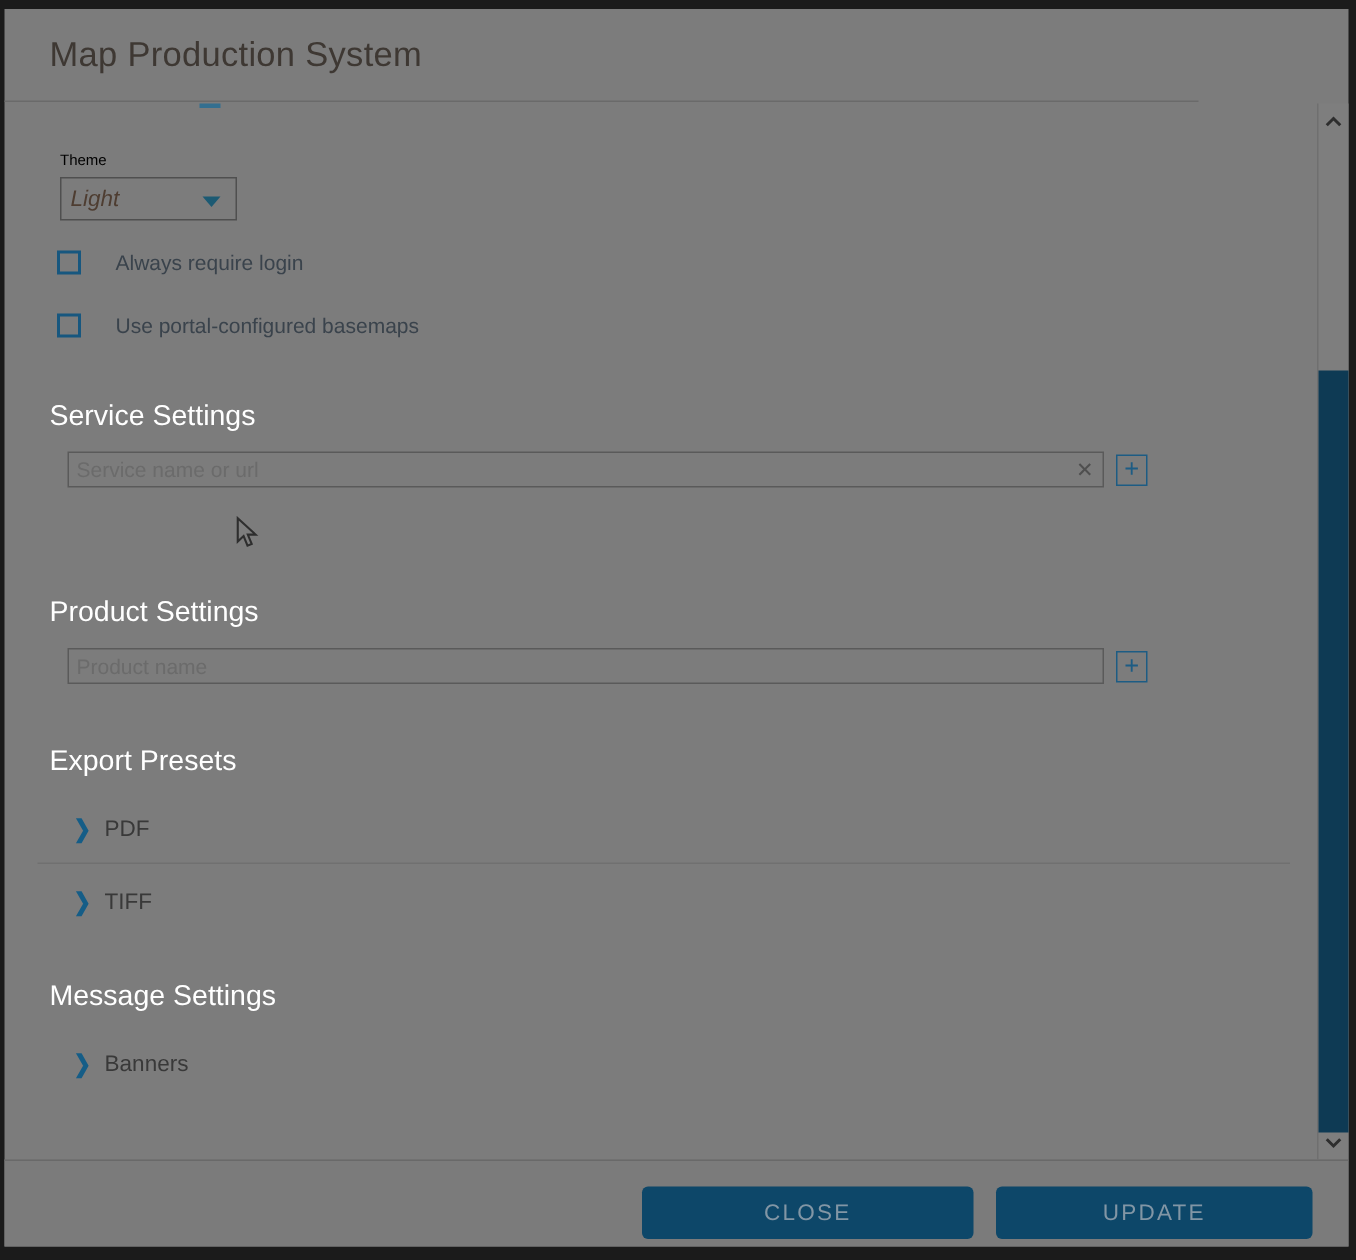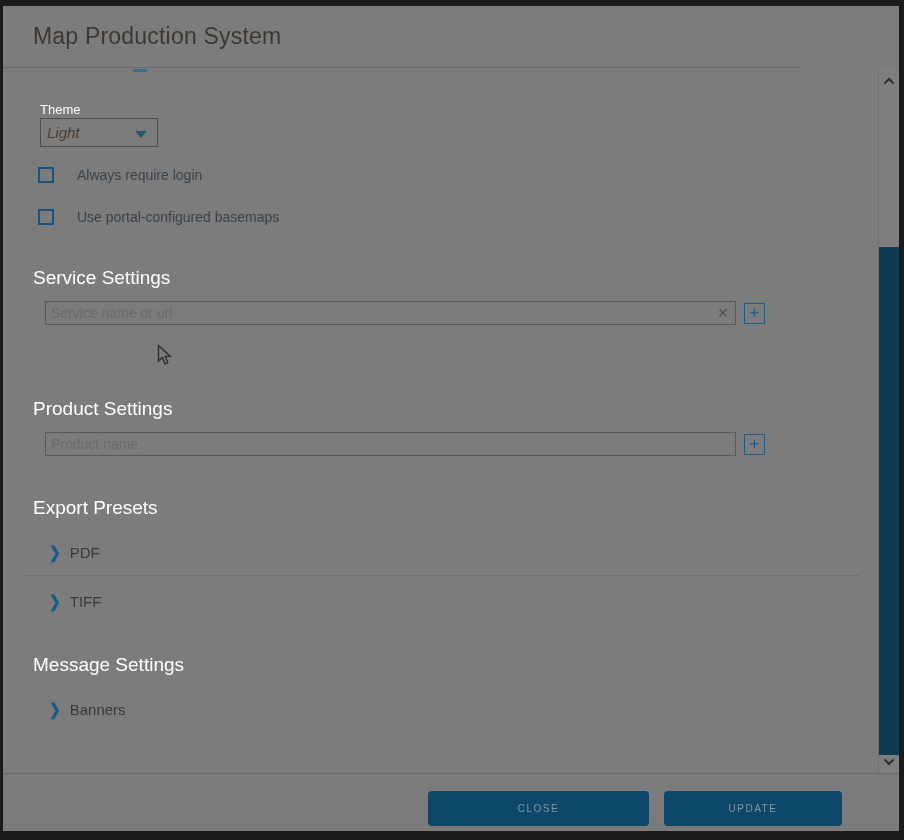--- a/index.html
+++ b/index.html
@@ -10,21 +10,21 @@
   .dialog { position:absolute; left:3px; top:6px; width:896px; height:825px; background:#7c7c7c; }
 
   
   .hdr { position:absolute; left:0; top:0; width:796px; height:62px; border-bottom:1px solid #6a6a6a; }
   .hdr-title { position:absolute; left:30px; top:17px; font-size:23px; color:#3e3833; letter-spacing:.2px; }
 
   
   .sliver { position:absolute; left:130px; top:63px; width:14px; height:3px; background:#336f90; }
 
   
-  .theme-label { position:absolute; left:37px; top:96px; font-size:13px; color:#ffffff; }
+  .theme-label { position:absolute; left:37px; top:96px; font-size:10px; color:#000000; }
   .select { position:absolute; left:37px; top:112px; width:118px; height:29px; border:1px solid #4f4f4f; cursor:pointer;font-style:italic; }
   .select-value { position:absolute; left:6px; top:5px; font-size:15px; color:#4e3d31; }
   .select-arrow { position:absolute; right:10px; top:12px; width:0; height:0;
     border-left:6px solid transparent; border-right:6px solid transparent; border-top:7px solid #1c5a73; }
 
   
   .chk-row { position:absolute; left:35px; height:20px; display:flex; align-items:center; }
   .chk-row.r1 { top:159px; } .chk-row.r2 { top:201px; }
   .chk-box { width:16px; height:16px; border:2px solid #17577f; background:transparent; cursor:pointer; flex:0 0 auto; }
   .chk-label { margin-left:23px; font-size:14px; color:#3a434c; }
@@ -54,23 +54,23 @@
 
   
   .sbar { position:absolute; left:875px; top:63px; width:21px; height:704px; background:#7e7e7e; border-left:1px solid #6f6f6f; }
   .sbar-btn { position:absolute; left:0; width:20px; height:18px; display:flex; align-items:center; justify-content:center; cursor:pointer; }
   .sbar-btn.up { top:3px; } .sbar-btn.down { bottom:2px; }
   .sbar-thumb { position:absolute; left:0; top:178px; width:20px; height:508px; background:#0e3a54; cursor:pointer; }
 
   
   .ftr { position:absolute; left:0; top:767px; width:896px; height:58px; border-top:1px solid #696969; background:#7b7b7b; }
   .btn { position:absolute; top:17px; height:35px; background:#0d4769; border:none; border-radius:4px;
-         color:#8296a5; font-family:"Liberation Sans", sans-serif; font-size:10px; letter-spacing:1.5px; cursor:pointer; }
+         color:#8296a5; font-family:"Liberation Sans", sans-serif; font-size:15px; letter-spacing:1.5px; cursor:pointer; }
   .btn.close { left:425px; width:221px; }
-  .btn.update { left:661px; width:178px; }
+  .btn.update { left:661px; width:211px; }
 
   .cursor { position:absolute; left:157px; top:344px; pointer-events:none; }
 </style>
 </head>
 <body>
 
 <div class="frame">
   <div class="dialog">
 
     <div class="hdr">

